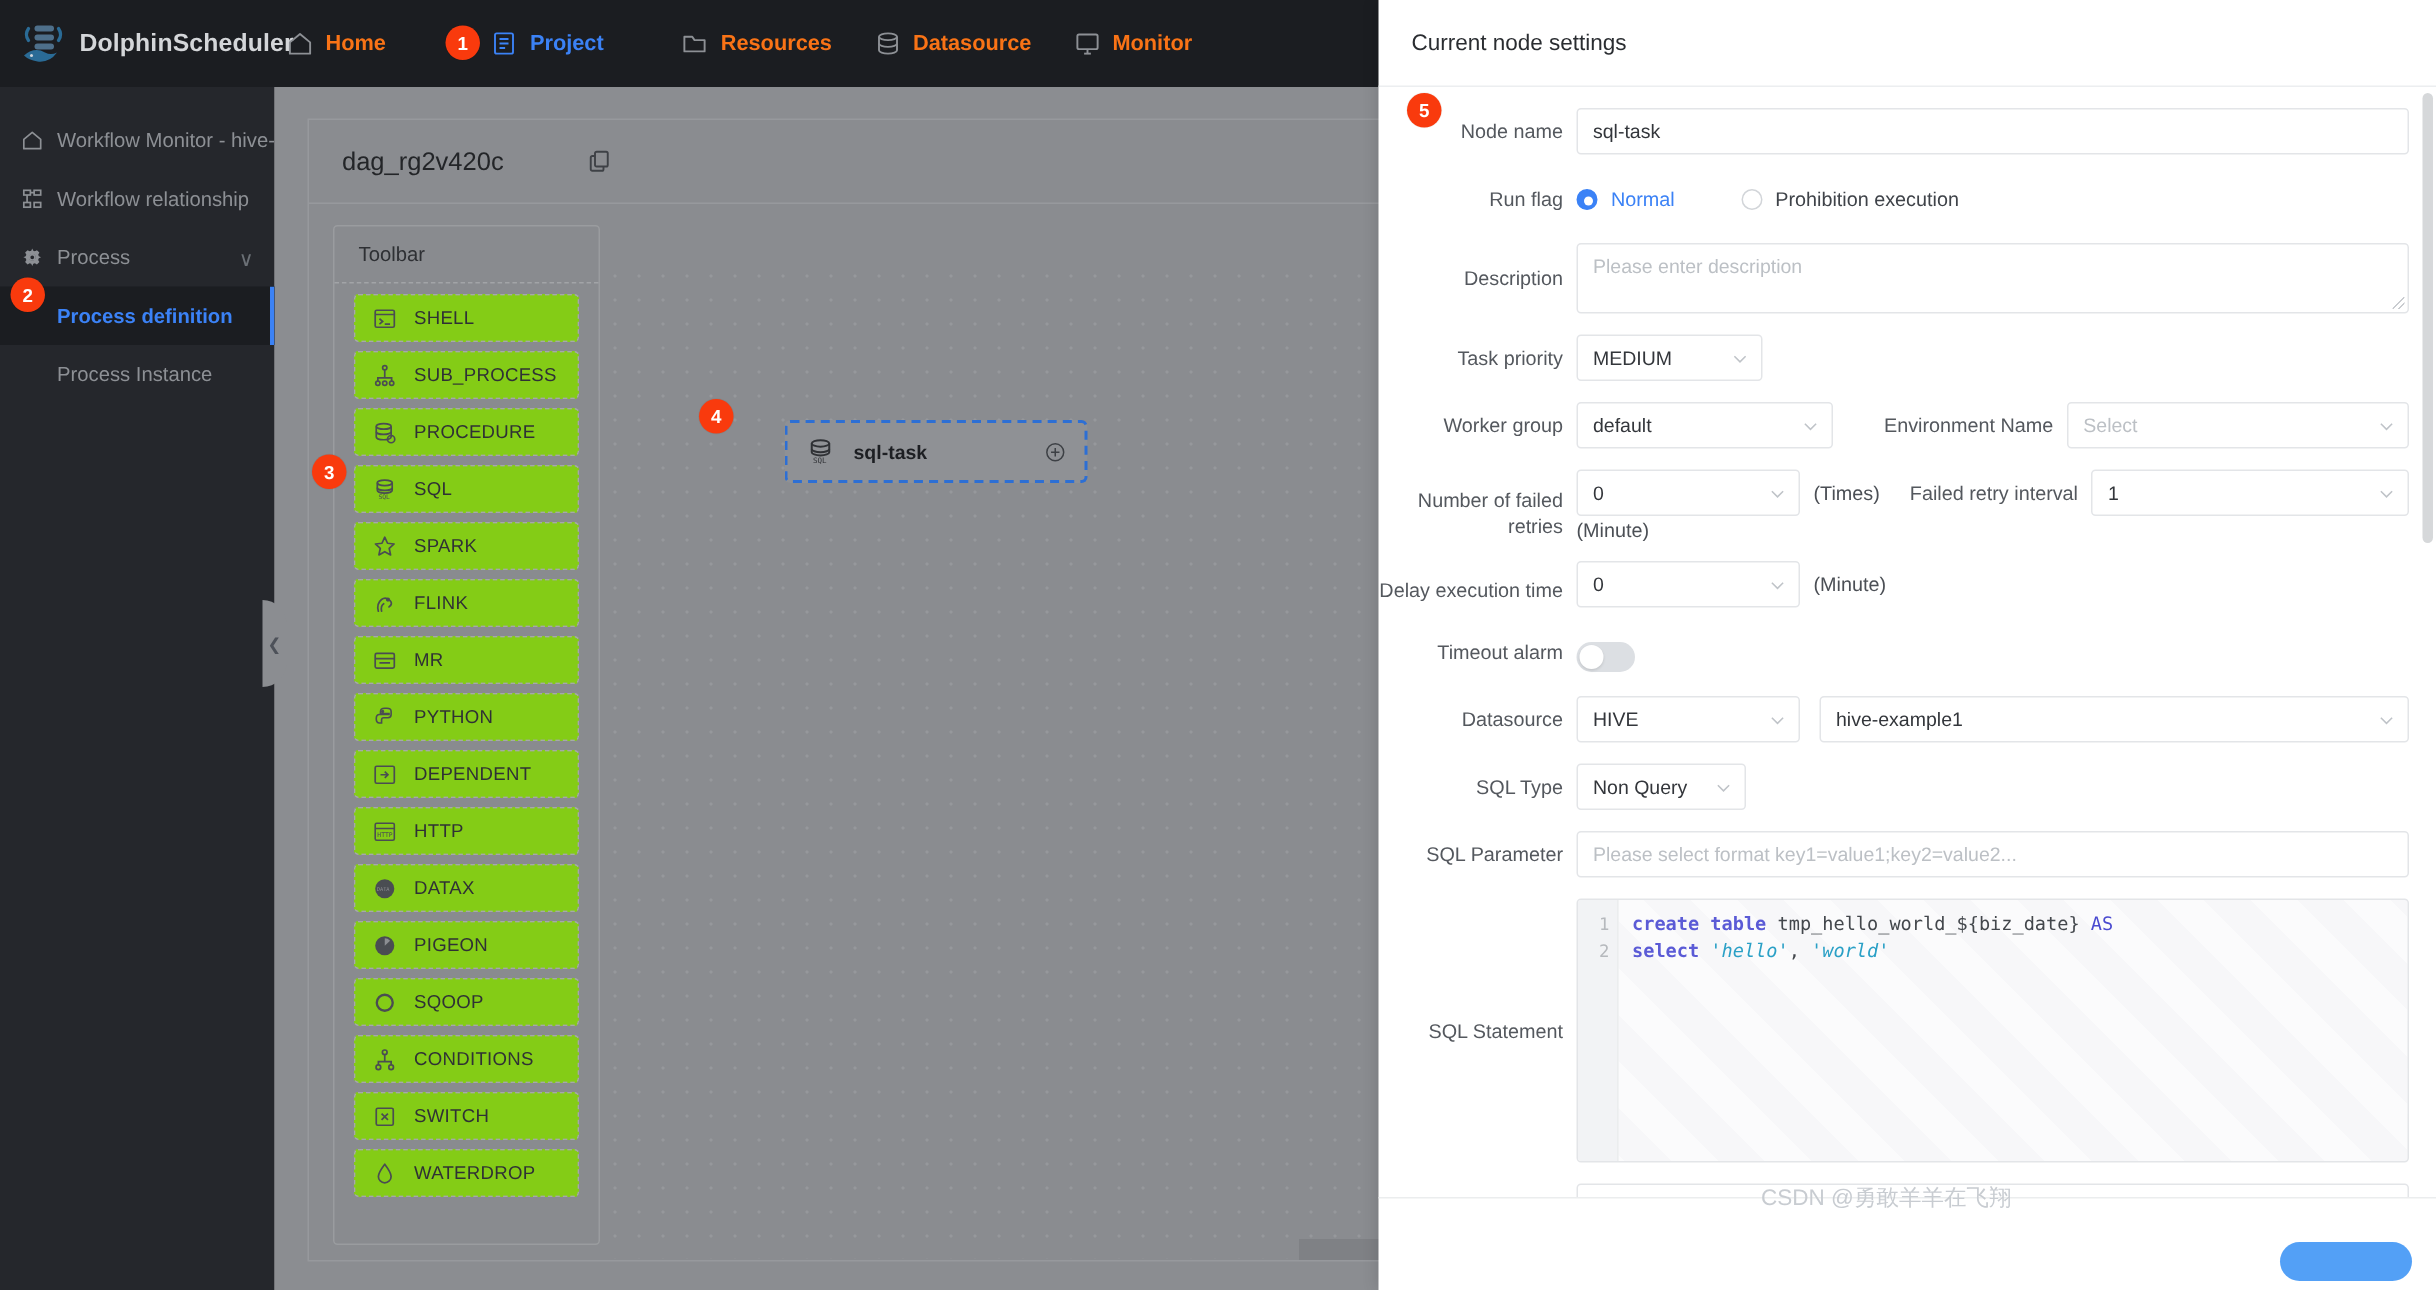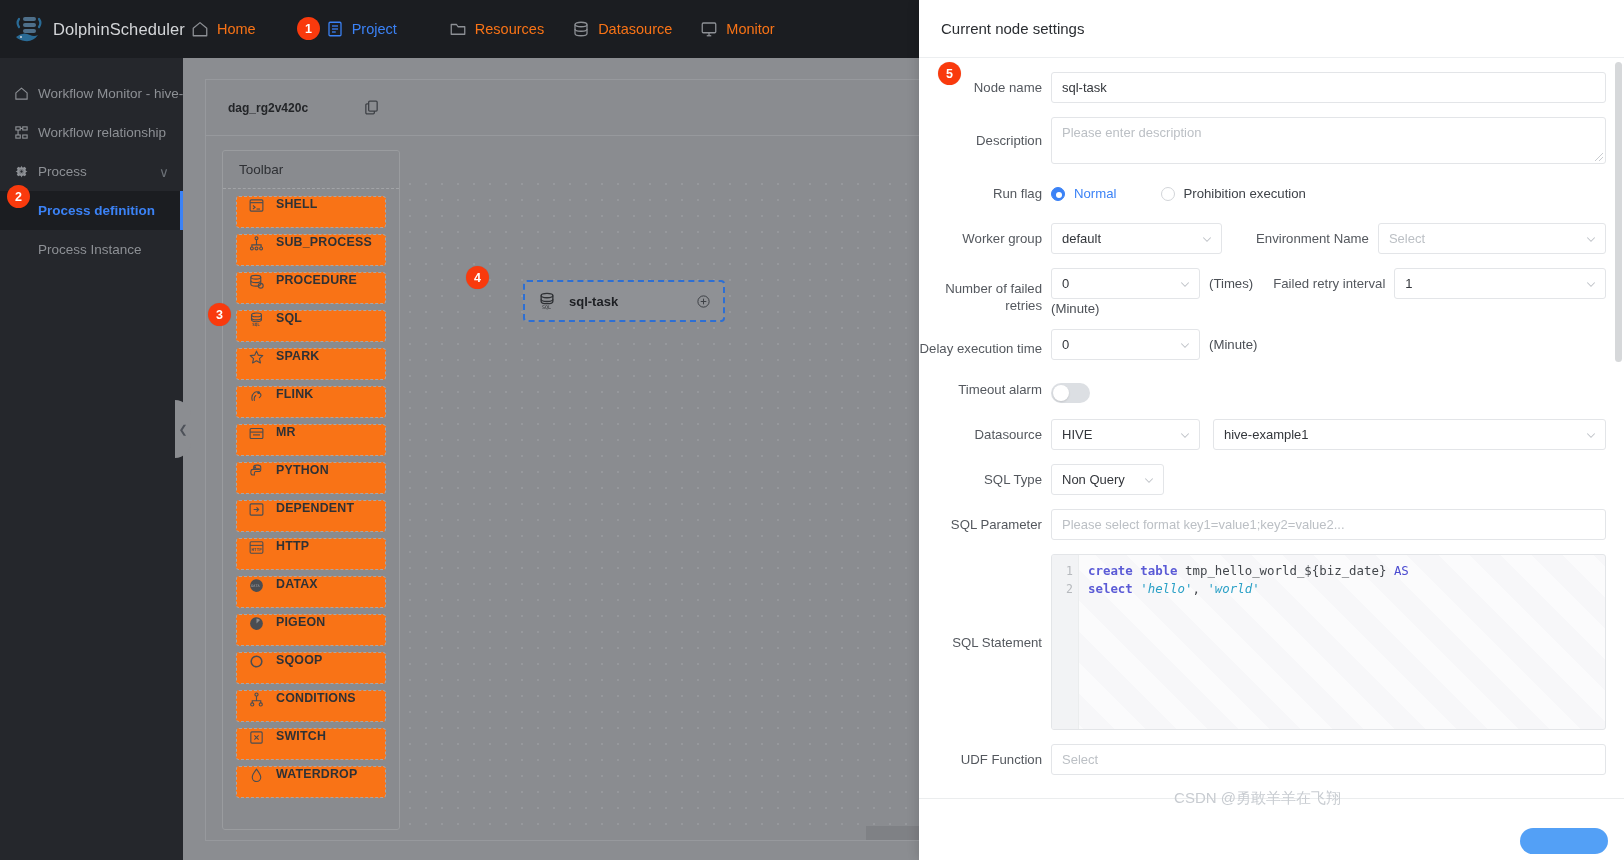--- a/index.html
+++ b/index.html
@@ -10,20 +10,21 @@
     font-family: "Liberation Sans", sans-serif;
     background: #f5f5f5;
   }
   #app { position: relative; width: 1624px; height: 860px; overflow: hidden; }
 
   
   .topnav {
     position: absolute; left: 0; top: 0; width: 1624px; height: 58px;
     background: #1b1d21; display: flex; align-items: center;
     z-index: 5;
+    font-weight: bold;
   }
   .brand { display: flex; align-items: center; width: 191px; padding-left: 12px; }
   .brand-logo { width: 34px; height: 32px; flex: none; }
   .brand-text {
     color: #d4d6d9; font-size: 16.5px; margin-left: 7px; letter-spacing: .1px;
     white-space: nowrap;
   }
   .nav-items { display: flex; align-items: center; height: 100%; }
   .nav-item {
     display: flex; align-items: center; gap: 8px;
@@ -70,37 +71,37 @@
     background: #8b8d91;
   }
   .dag-panel {
     position: absolute; left: 22px; top: 21px; width: 1379px; height: 762px;
     background: #8a8c90; border: 1px solid #97999d;
   }
   .dag-header {
     height: 56px; display: flex; align-items: center; padding-left: 22px;
     border-bottom: 1px solid #97999d;
   }
-  .dag-title { color: #232528; font-size: 12px; font-weight: bold; }
+  .dag-title { color: #232528; font-size: 17px; font-weight: normal; }
   .copy-ico { margin-left: 55px; width: 17px; height: 17px; color: #3e4146; cursor: pointer; }
   .copy-ico svg { width: 100%; height: 100%; }
 
   .toolbar {
     position: absolute; left: 16px; top: 70px; width: 178px; height: 680px;
     background: #898b8f; border: 1px solid #9a9c9f; border-radius: 3px;
   }
   .toolbar-title {
     height: 38px; display: flex; align-items: center; padding-left: 16px;
     color: #2e3034; font-size: 13.5px; border-bottom: 1px dashed #a2a4a7;
   }
   .tool-list { padding: 7px 13px 0 13px; }
   .tool-item {
     height: 32px; margin-bottom: 6px; border: 1px dashed #a6a8ab; border-radius: 3px;
-    display: flex; align-items: flex-start; padding-left: 11px; cursor: pointer;
-    position: relative; background: #f97316; font-weight: bold;
+    display: flex; align-items: center; padding-left: 11px; cursor: pointer;
+    position: relative; background: #84cc16;
   }
   .tool-item .t-ico { width: 17px; height: 17px; margin-right: 11px; color: #4a4d52; flex:none; }
   .tool-item .t-ico svg { width: 100%; height: 100%; }
   .tool-label { color: #2f3135; font-size: 12.4px; letter-spacing: .2px; }
 
   
   .canvas-node {
     position: absolute; left: 317px; top: 200px; width: 202px; height: 42px;
     border: 2px dashed #2d6fd4; border-radius: 4px; background: #8f9195;
     display: flex; align-items: center; padding: 0 12px; cursor: pointer;
@@ -579,39 +580,52 @@
     <div class="panel-body">
 
       <div class="row">
         <div class="lbl">Node name</div>
         <div class="field">
           <div class="inp">sql-task</div>
         </div>
       </div>
 
       <div class="row">
-        <div class="lbl">Description</div>
-        <div class="field">
-          <div class="textarea">Please enter description</div>
-        </div>
-      </div>
-
-      <div class="row">
         <div class="lbl">Run flag</div>
         <div class="field">
           <div class="radio-row">
             <span class="rdo on"></span>
             <span class="rdo-lbl sel-txt">Normal</span>
             <span class="rdo-gap"></span>
             <span class="rdo"></span>
             <span class="rdo-lbl">Prohibition execution</span>
           </div>
         </div>
       </div>
 
+      <div class="row">
+        <div class="lbl">Description</div>
+        <div class="field">
+          <div class="textarea">Please enter description</div>
+        </div>
+      </div>
+
+      <div class="row">
+        <div class="lbl">Task priority</div>
+        <div class="field" style="display:flex;">
+          <div class="sel" style="width:124px;">
+            <span>MEDIUM</span>
+            <span class="cv">
+              <svg viewBox="0 0 16 16" fill="none" stroke="currentColor" stroke-width="1.4">
+                  <path d="M3 6 l5 5 5-5"></path>
+                </svg>
+            </span>
+          </div>
+        </div>
+      </div>
 
       <div class="row">
         <div class="lbl">Worker group</div>
         <div class="field" style="display:flex; align-items:center;">
           <div class="sel" style="width:171px;">
             <span>default</span>
             <span class="cv">
               <svg viewBox="0 0 16 16" fill="none" stroke="currentColor" stroke-width="1.4">
                   <path d="M3 6 l5 5 5-5"></path>
                 </svg>

